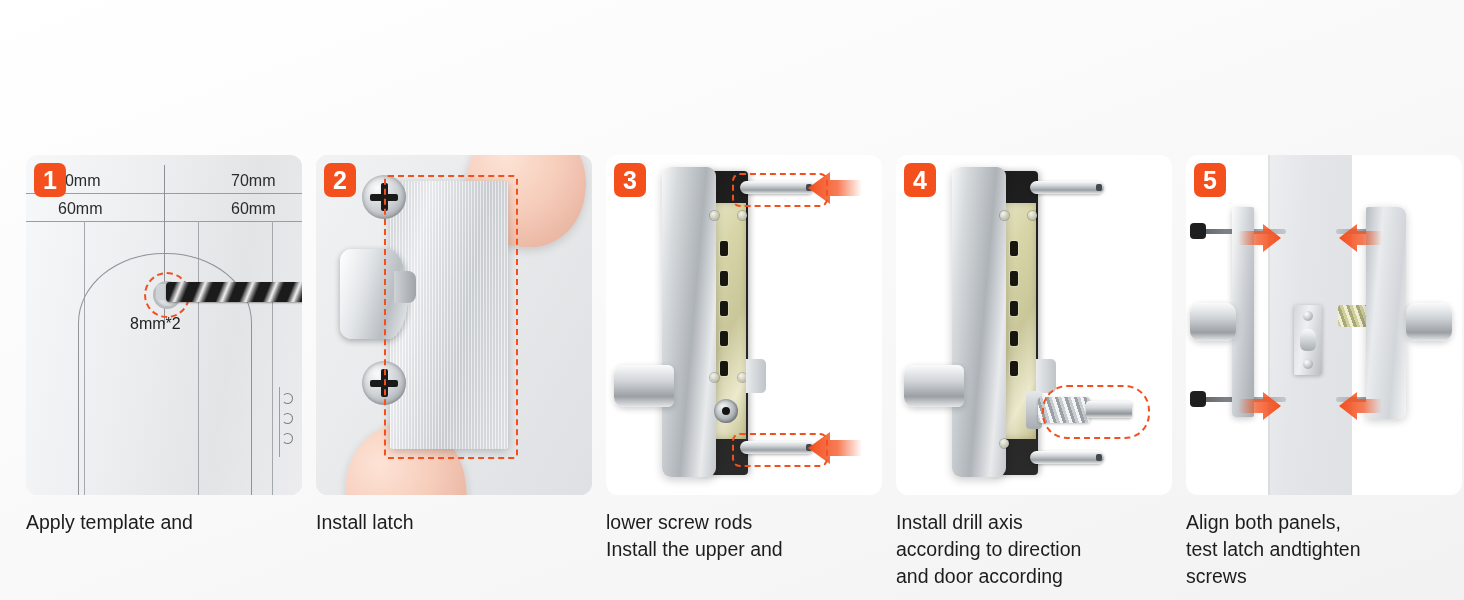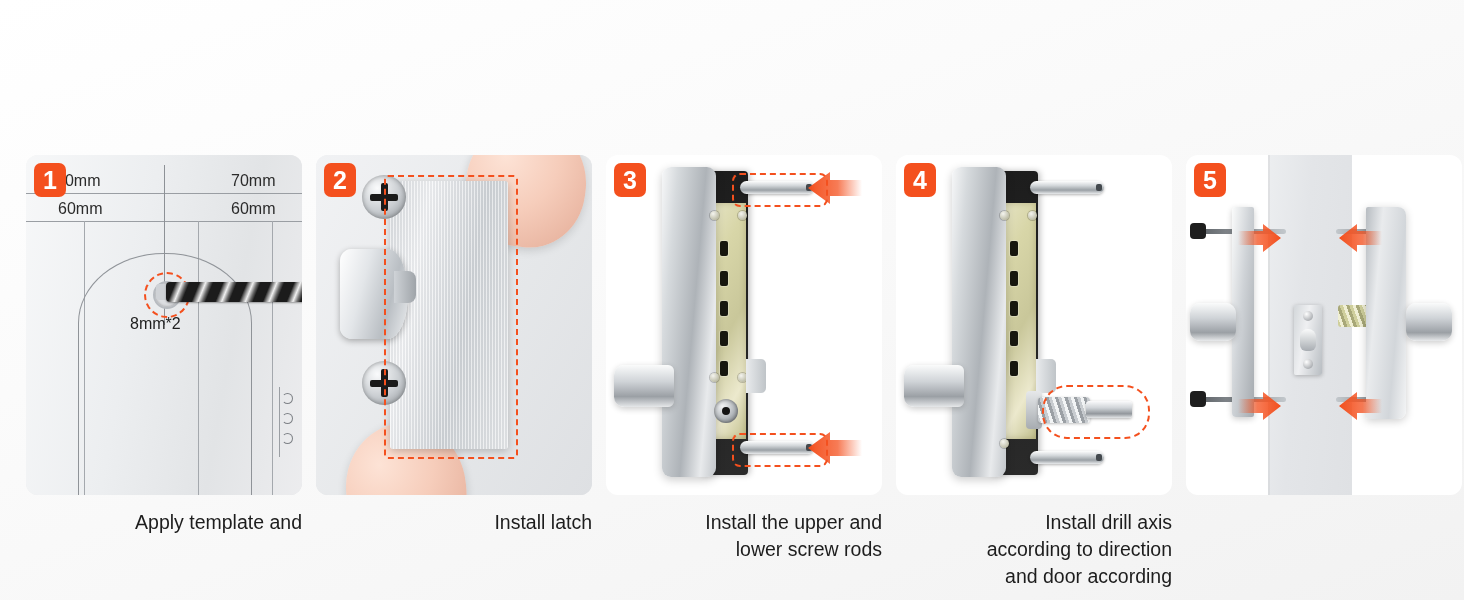--- a/index.html
+++ b/index.html
@@ -72,21 +72,21 @@
     font-size: 25px;
     line-height: 34px;
     font-weight: bold;
     text-align: center;
     z-index: 30;
   }
 
   .caption {
     margin-top: 14px;
     width: 276px;
-    text-align: right;
+    text-align: left;
     font-size: 19.5px;
     line-height: 27px;
     color: #1d1d1d;
     font-family: "Liberation Sans", sans-serif;
   }
 
   
   .p1 { background: linear-gradient(115deg,#f2f3f4 0%,#e9eaec 45%,#dfe1e3 100%); }
   .p1 .sheet {
     position: absolute;
@@ -621,22 +621,22 @@
         <div class="dashrod" style="left:126px; top:278px; width:92px; height:30px;"></div>
         <div class="arrow-left" style="left:200px; top:276px;">
           <svg viewBox="0 0 56 34">
               <path d="M56 9 L24 9 L24 1 L2 17 L24 33 L24 25 L56 25 Z" fill="url(#ag1)"></path>
             </svg>
         </div>
 
         <div class="badge">3</div>
       </div>
       <div class="caption">
+        <div>lower screw rods</div>
         <div>Install the upper and</div>
-        <div>lower screw rods</div>
       </div>
     </div>
 
     <div class="step">
       <div class="panel p4">
         <div class="lock">
           <div class="backplate"></div>
           <div class="brass"></div>
           <div class="case"></div>
           <div class="slot" style="top:74px"></div>
@@ -725,16 +725,21 @@
             </svg>
         </div>
         <div class="arrow-l2" style="left:152px; top:236px;">
           <svg viewBox="0 0 44 30">
               <path d="M44 8 L19 8 L19 1 L1 15 L19 29 L19 22 L44 22 Z" fill="url(#ag3)"></path>
             </svg>
         </div>
 
         <div class="badge">5</div>
       </div>
+      <div class="caption">
+        <div>Align both panels,</div>
+        <div>test latch andtighten</div>
+        <div>screws</div>
+      </div>
     </div>
 
   </div>
 </div>
 
 </body></html>

